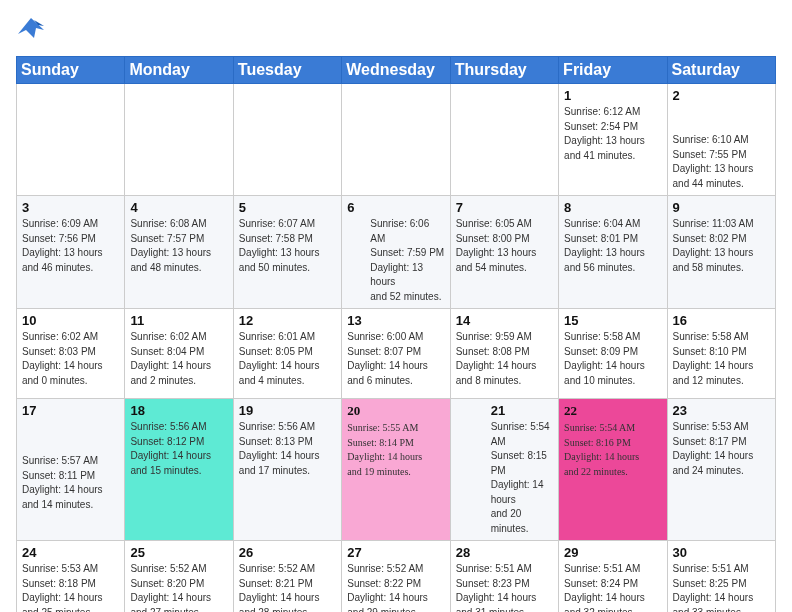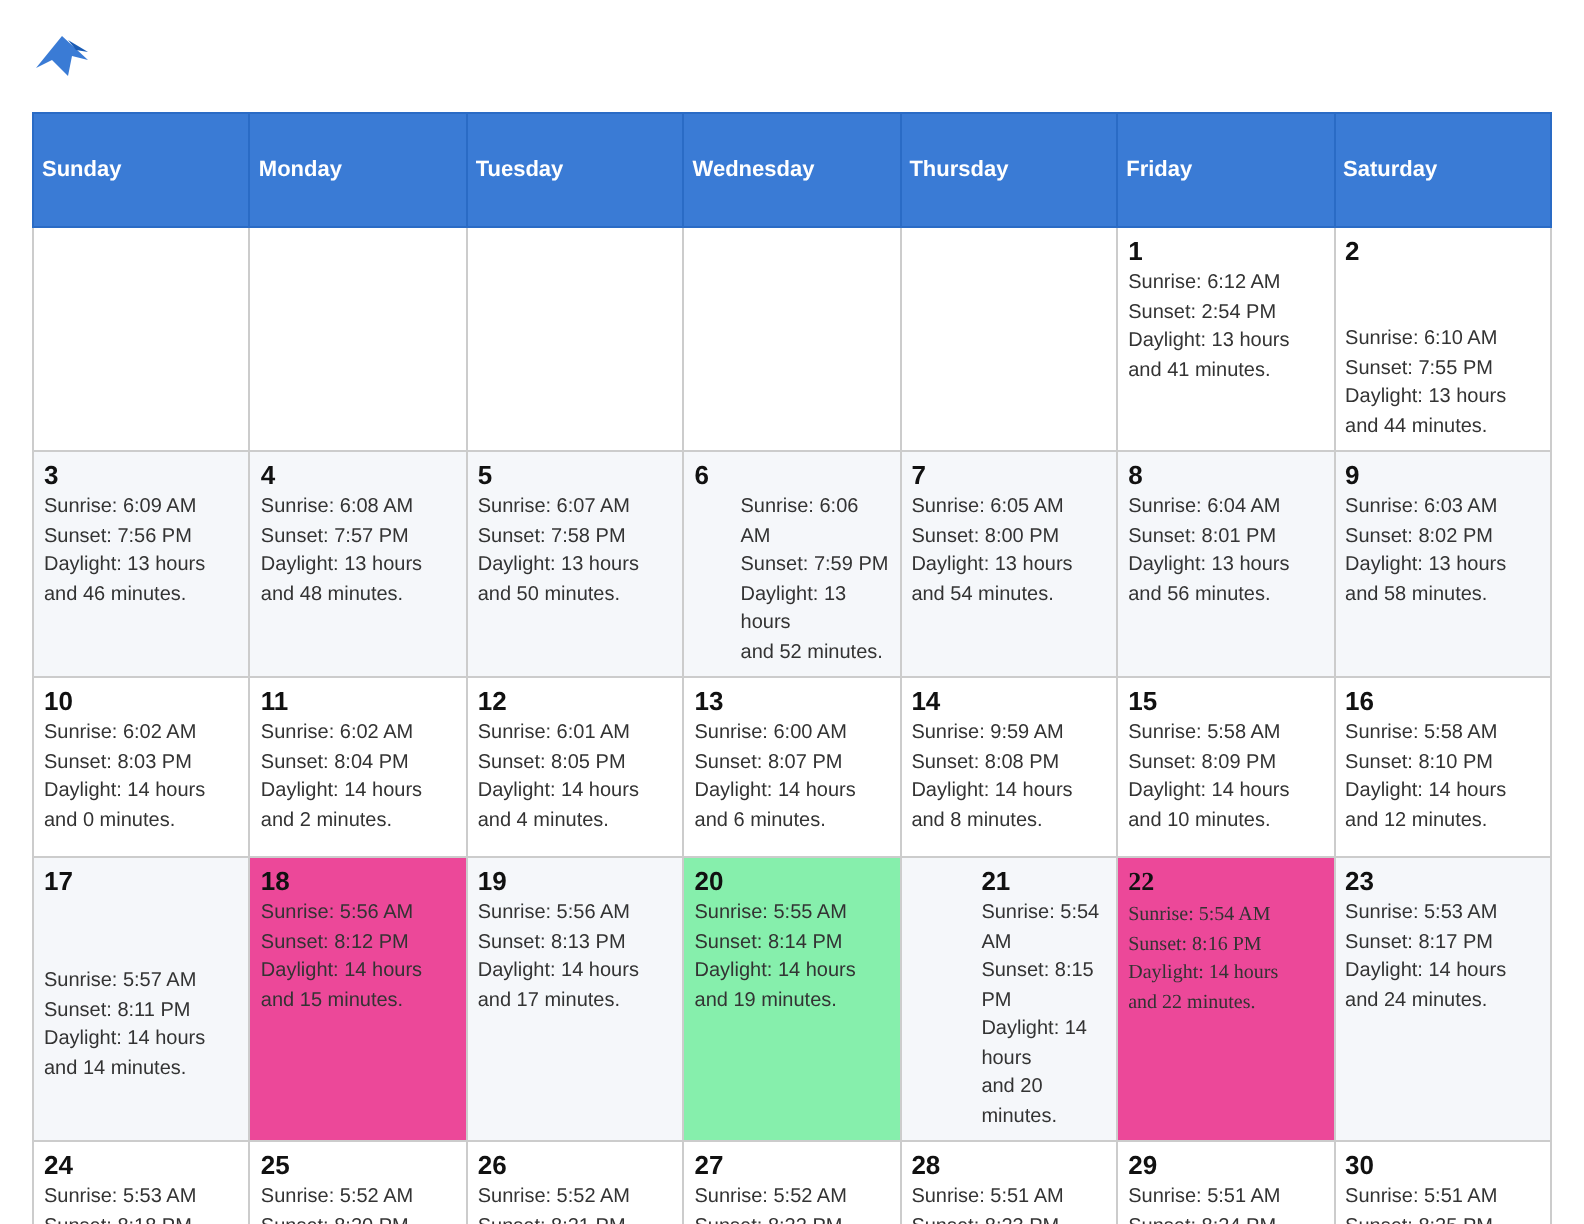--- a/index.html
+++ b/index.html
@@ -47,23 +47,23 @@
       color: #444;
     }
     .calendar-table {
       width: 100%;
       border-collapse: collapse;
       table-layout: fixed;
     }
     .calendar-table th {
       background: #3a7bd5;
       color: #fff;
-      font-size: 11px;
+      font-size: 16px;
       font-weight: bold;
-      padding: 22px 4px;
+      padding: 4px 4px;
       text-align: left;
       border: 1px solid #2a6bc5;
     }
     .calendar-table td {
       vertical-align: top;
       border: 1px solid #ccc;
       padding: 4px 5px;
       font-size: 10px;
       color: #333;
       background: #fff;
@@ -182,21 +182,21 @@
         </td>
         <td style="background: rgb(245, 247, 250);">
           <span class="day-num">8</span>
           <div class="day-info" style="white-space: pre-line;">Sunrise: 6:04 AM
 Sunset: 8:01 PM
 Daylight: 13 hours
 and 56 minutes.</div>
         </td>
         <td style="background: rgb(245, 247, 250);">
           <span class="day-num">9</span>
-          <div class="day-info" style="white-space: pre-line;">Sunrise: 6:03 AM
+          <div class="day-info" style="white-space: pre-line;">Sunrise: 11:03 AM
 Sunset: 8:02 PM
 Daylight: 13 hours
 and 58 minutes.</div>
         </td>
       </tr>
       <tr>
         <td>
           <span class="day-num">10</span>
           <div class="day-info" style="white-space: pre-line;">Sunrise: 6:02 AM
 Sunset: 8:03 PM
@@ -247,35 +247,35 @@
         </td>
       </tr>
       <tr>
         <td style="background: rgb(245, 247, 250);">
           <span class="day-num">17</span>
           <div class="day-info" style="white-space: pre-line; margin-top: 36px;">Sunrise: 5:57 AM
 Sunset: 8:11 PM
 Daylight: 14 hours
 and 14 minutes.</div>
         </td>
-        <td style="background: #ec4899;">
+        <td style="background: #5eead4;">
           <span class="day-num">18</span>
           <div class="day-info" style="white-space: pre-line;">Sunrise: 5:56 AM
 Sunset: 8:12 PM
 Daylight: 14 hours
 and 15 minutes.</div>
         </td>
         <td style="background: rgb(245, 247, 250);">
           <span class="day-num">19</span>
           <div class="day-info" style="white-space: pre-line;">Sunrise: 5:56 AM
 Sunset: 8:13 PM
 Daylight: 14 hours
 and 17 minutes.</div>
         </td>
-        <td style="background: #86efac;">
+        <td style="background: #f9a8d4; font-family: Liberation Serif, serif;">
           <span class="day-num">20</span>
           <div class="day-info" style="white-space: pre-line;">Sunrise: 5:55 AM
 Sunset: 8:14 PM
 Daylight: 14 hours
 and 19 minutes.</div>
         </td>
         <td style="background: rgb(245, 247, 250); padding-left: 40px;">
           <span class="day-num">21</span>
           <div class="day-info" style="white-space: pre-line;">Sunrise: 5:54 AM
 Sunset: 8:15 PM

